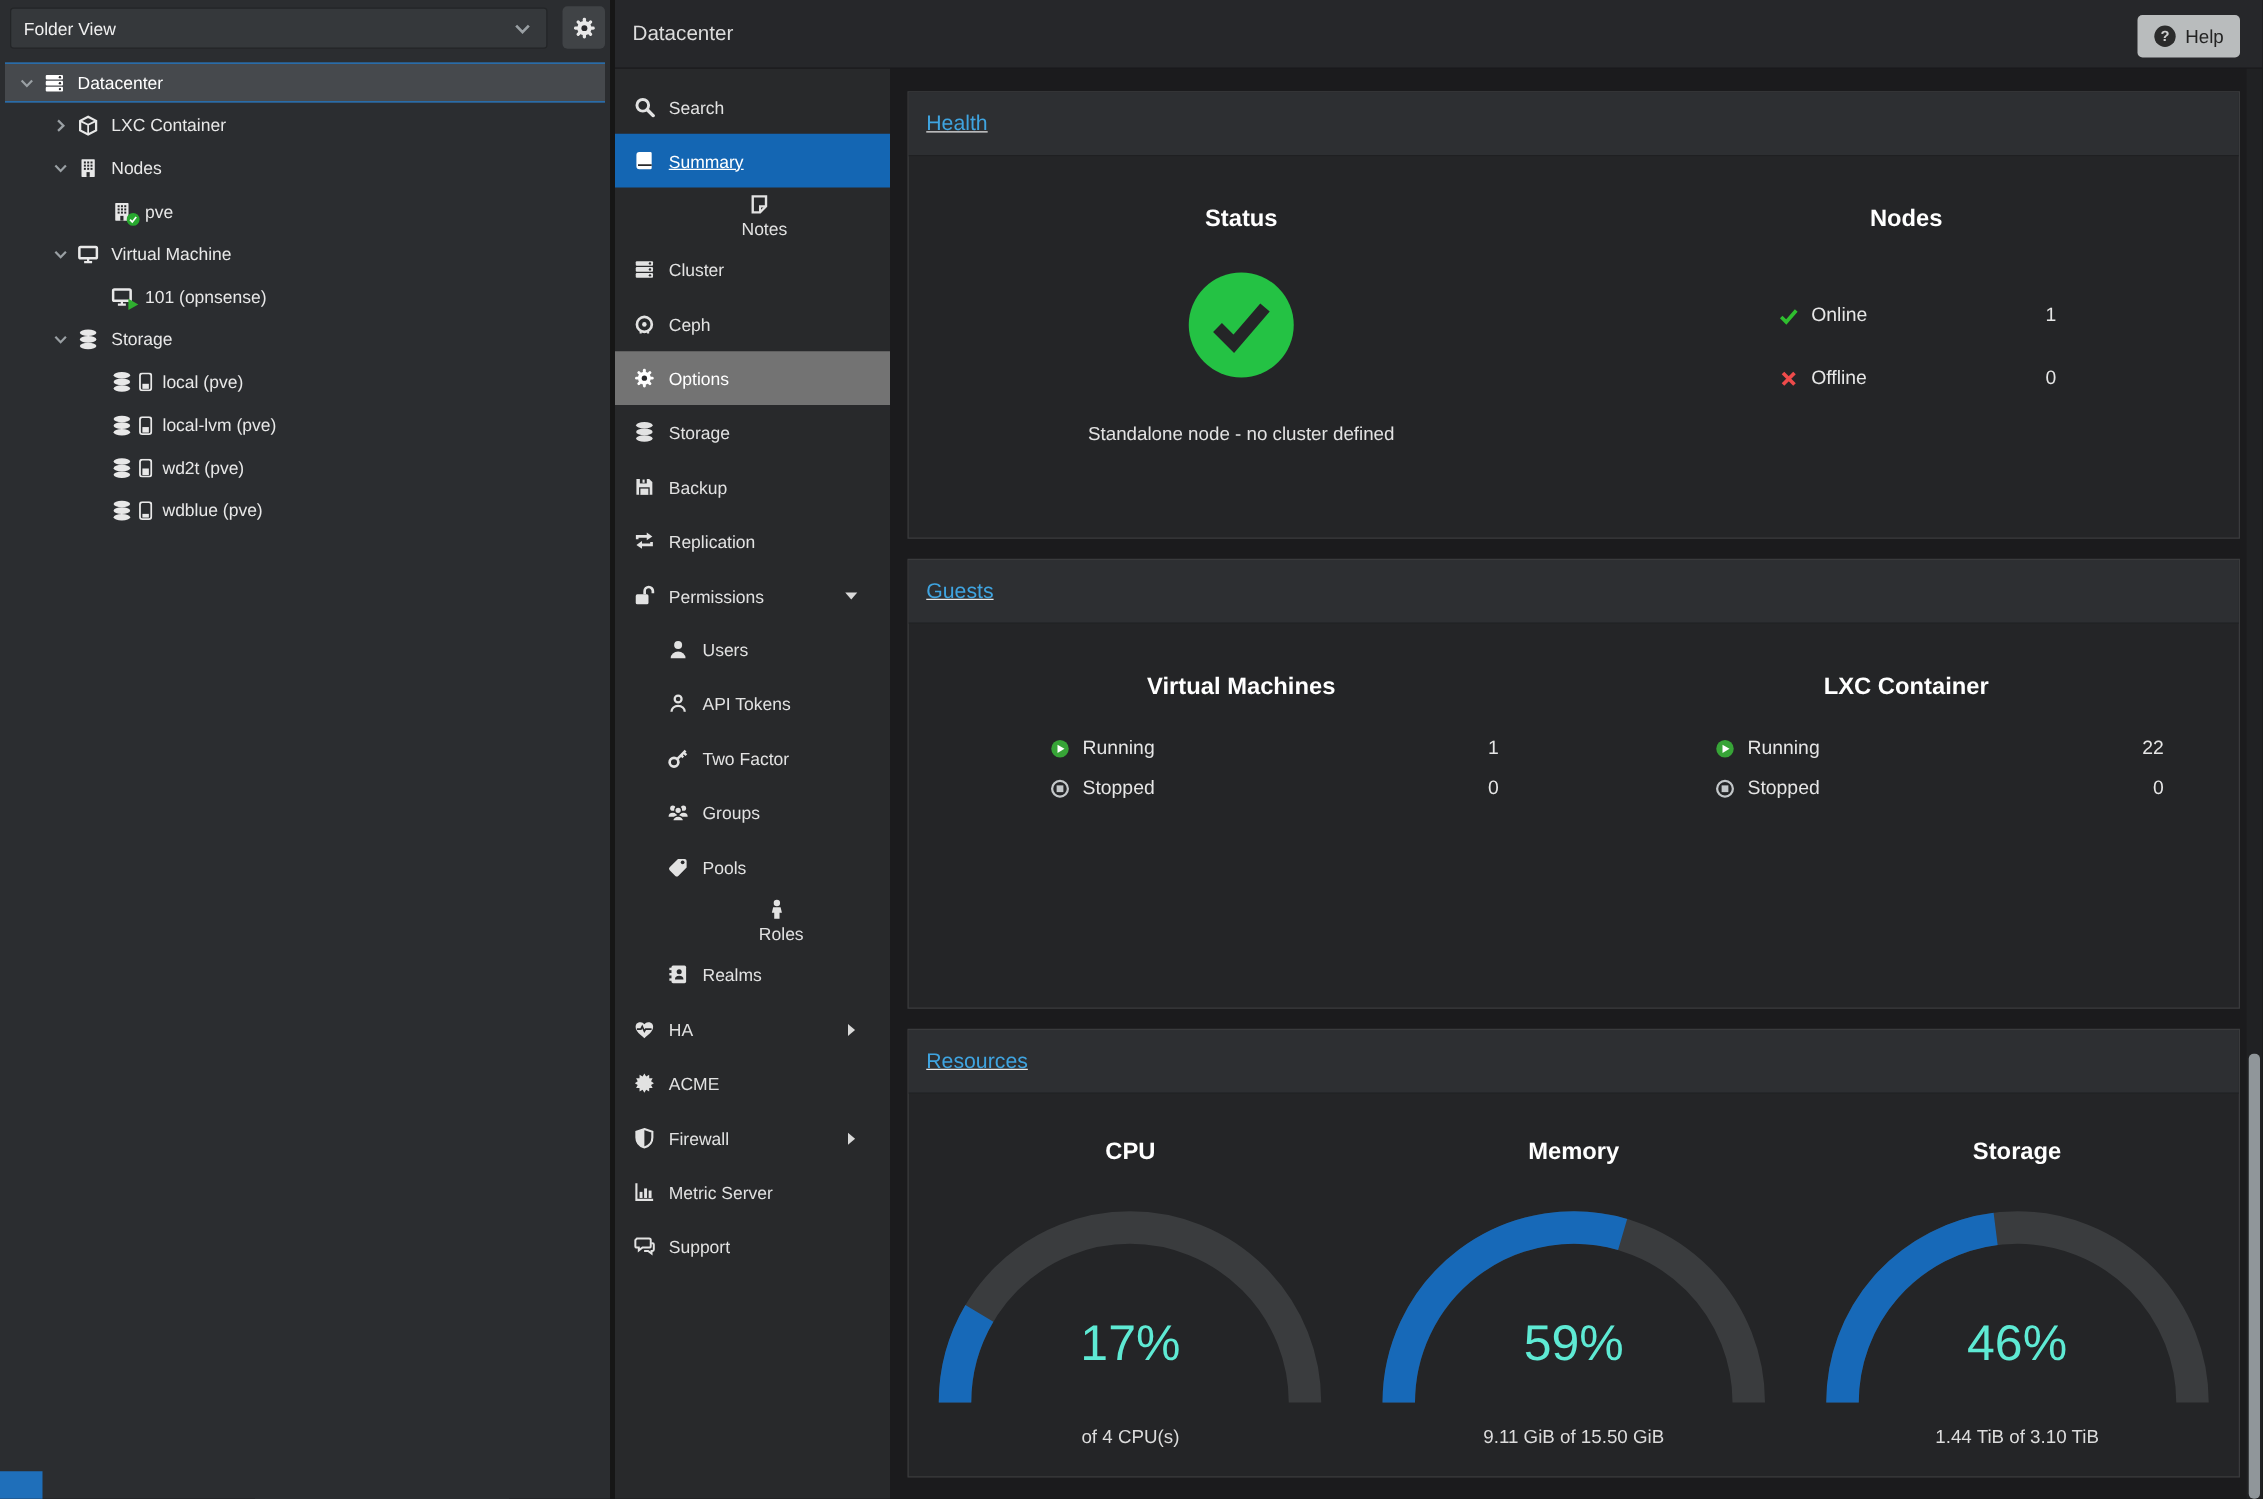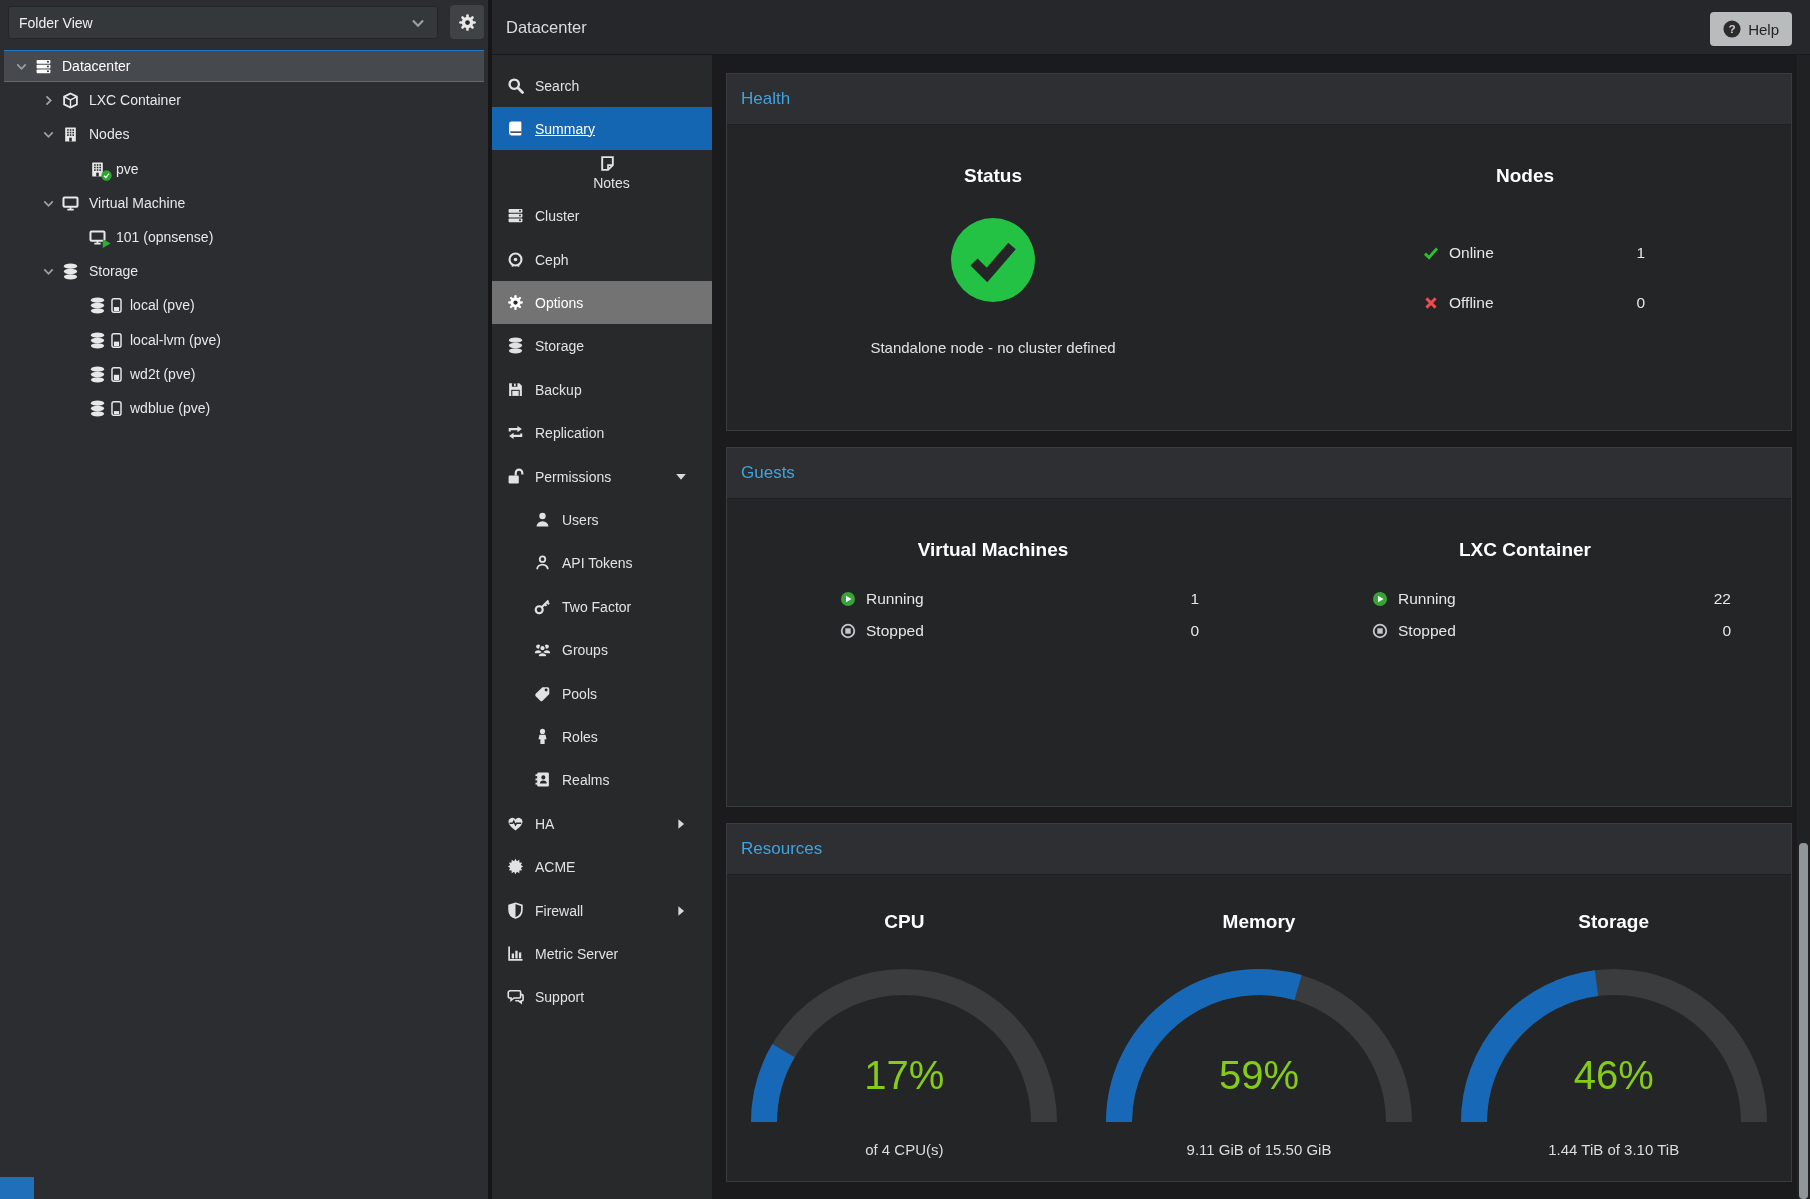--- a/index.html
+++ b/index.html
@@ -51,21 +51,21 @@
     display:flex; align-items:center; padding-left:11px; color:#e2e2e2; cursor:default;
   }
   .menu-item.sel { background:#1466b3; color:#ffffff;text-decoration:underline; }
   .menu-item.hov { background:#737373; color:#fff; }
   .mi-icon { width:24px; height:18px; display:flex; align-items:center; justify-content:center; flex:0 0 24px; }
   .mi-label { margin-left:8px; white-space:nowrap; }
   .menu-item.sub { padding-left:38px; }
   .mi-caret { position:absolute; left:182px; top:15px; width:14px; height:14px; color:#d9d9d9; }
   
   .content { position:absolute; left:712px; top:55px; width:1085px; height:1144px; background:#1b1b1d; }
-  .panel { position:absolute; left:14px; width:1066px; background:#242527; border:1px solid #3a3b3d; }
+  .panel { position:absolute; left:14px; width:1066px; background:#242527; border:1px solid #3a3b3d;text-decoration:underline; }
   .panel-header {
     height:51px; background:#2d2f32; border-bottom:1px solid #1f2022;
     display:flex; align-items:center; padding-left:14px;
     color:#3fa4e0; font-size:17px;
   }
   .panel-body { position:relative; }
   .two-col { display:flex; height:100%; }
   .col { flex:1 1 50%; position:relative; height:100%; }
   .col-heading { position:absolute; top:40px; width:100%; text-align:center; font-size:19px; font-weight:bold; color:#fff; }
   .status-circle { position:absolute; top:90px; left:50%; margin-left:-45px; width:90px; height:90px; }
@@ -74,21 +74,21 @@
   .stat-row { display:flex; align-items:center; height:30px; margin-bottom:20px; font-size:15.5px; }
   .stat-row .s-icon { width:20px; height:17px; flex:0 0 20px; display:flex; align-items:center; }
   .stat-row .s-label { margin-left:6px; }
   .stat-row .s-value { margin-left:auto; }
   .guest-rows { position:absolute; top:85px; left:113px; right:60px; }
   .guest-rows .stat-row { margin-bottom:2px; }
   .three-col { display:flex; height:100%; }
   .rcol { flex:1 1 33.33%; position:relative; height:100%; }
   .res-label { position:absolute; top:36px; width:100%; text-align:center; font-size:19px; font-weight:bold; color:#fff; }
   .gauge-svg { position:absolute; top:87px; left:50%; margin-left:-170px; }
-  .res-pct { position:absolute; top:178px; width:100%; text-align:center; font-size:40px; color:#84cc16; }
+  .res-pct { position:absolute; top:178px; width:100%; text-align:center; font-size:40px; color:#5eead4; }
   .res-detail { position:absolute; top:266px; width:100%; text-align:center; font-size:15px; color:#dcdcdc; }
   
   .scroll-track { position:absolute; left:1797px; top:55px; width:13px; height:1144px; background:#202123; }
   .scroll-thumb { position:absolute; left:2px; top:788px; width:9px; height:356px; background:#90969a; border-radius:4px; }
   .corner-accent { position:absolute; left:0; top:1177px; width:34px; height:22px; background:#1f6fba; }
   svg { display:block; }
 </style>
 </head>
 <body>
 
@@ -504,21 +504,21 @@
     </div>
     <div class="menu-item sub" style="top: 617px;">
       <span class="mi-icon">
         <svg width="17" height="17" viewBox="0 0 16 16" xmlns="http://www.w3.org/2000/svg">
           <path d="M1.6 8.3 L7.9 2 h4.9 A1.6 1.6 0 0 1 14.4 3.6 v4.9 L8.1 14.8 a1.6 1.6 0 0 1 -2.2 0 L1.6 10.5 a1.6 1.6 0 0 1 0 -2.2 z" fill="currentColor"></path>
           <circle cx="11.4" cy="4.6" r="1.4" fill="#28292b"></circle>
         </svg>
       </span>
       <span class="mi-label">Pools</span>
     </div>
-    <div class="menu-item sub" style="top: 660px;">
+    <div class="menu-item sub" style="top: 660px; flex-direction: column;">
       <span class="mi-icon">
         <svg width="17" height="17" viewBox="0 0 16 16" xmlns="http://www.w3.org/2000/svg">
           <circle cx="8" cy="3.2" r="2.4" fill="currentColor"></circle>
           <path d="M5.2 6.4 h5.6 l1 4.2 h-1.8 V15 H6 V10.6 H4.2 z" fill="currentColor"></path>
         </svg>
       </span>
       <span class="mi-label">Roles</span>
     </div>
     <div class="menu-item sub" style="top: 703px;">
       <span class="mi-icon">

